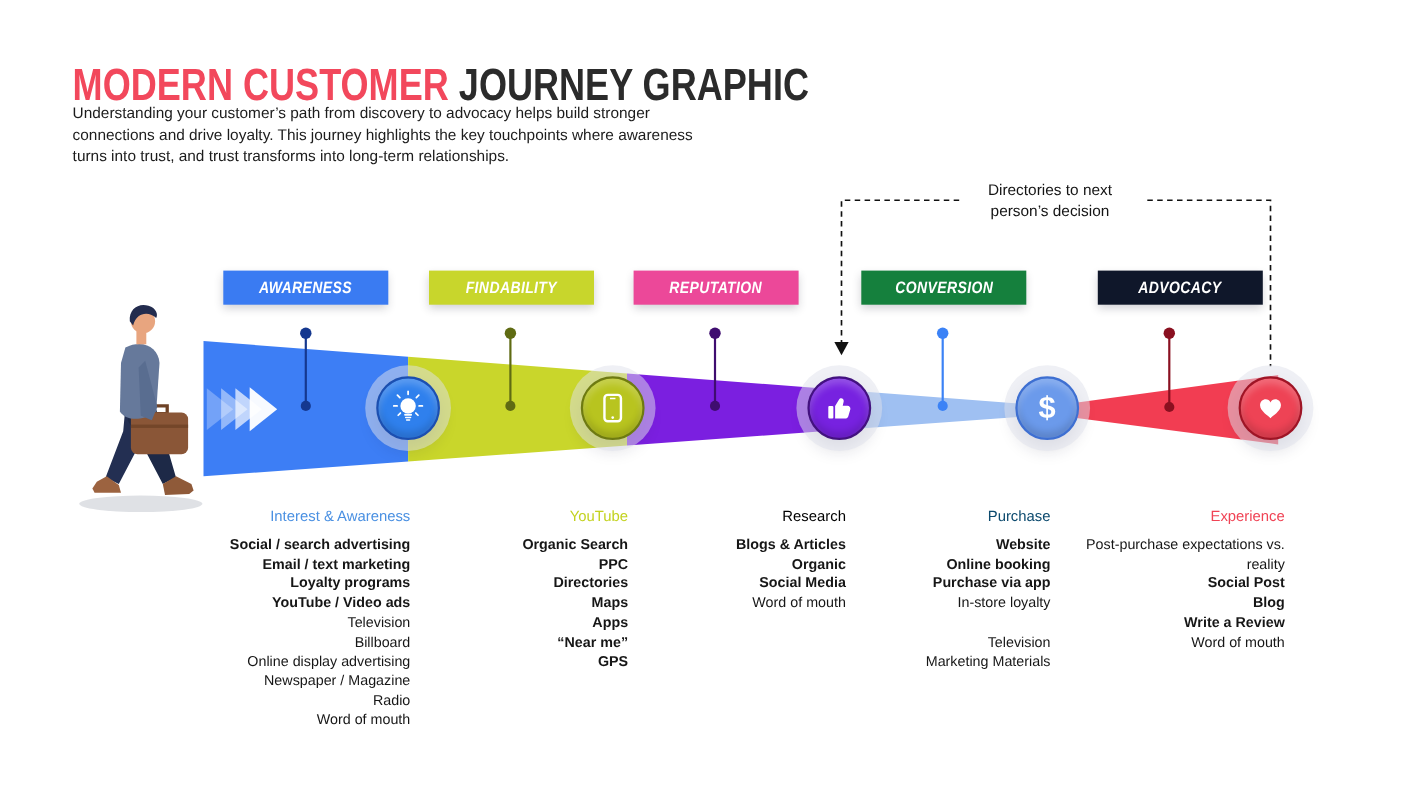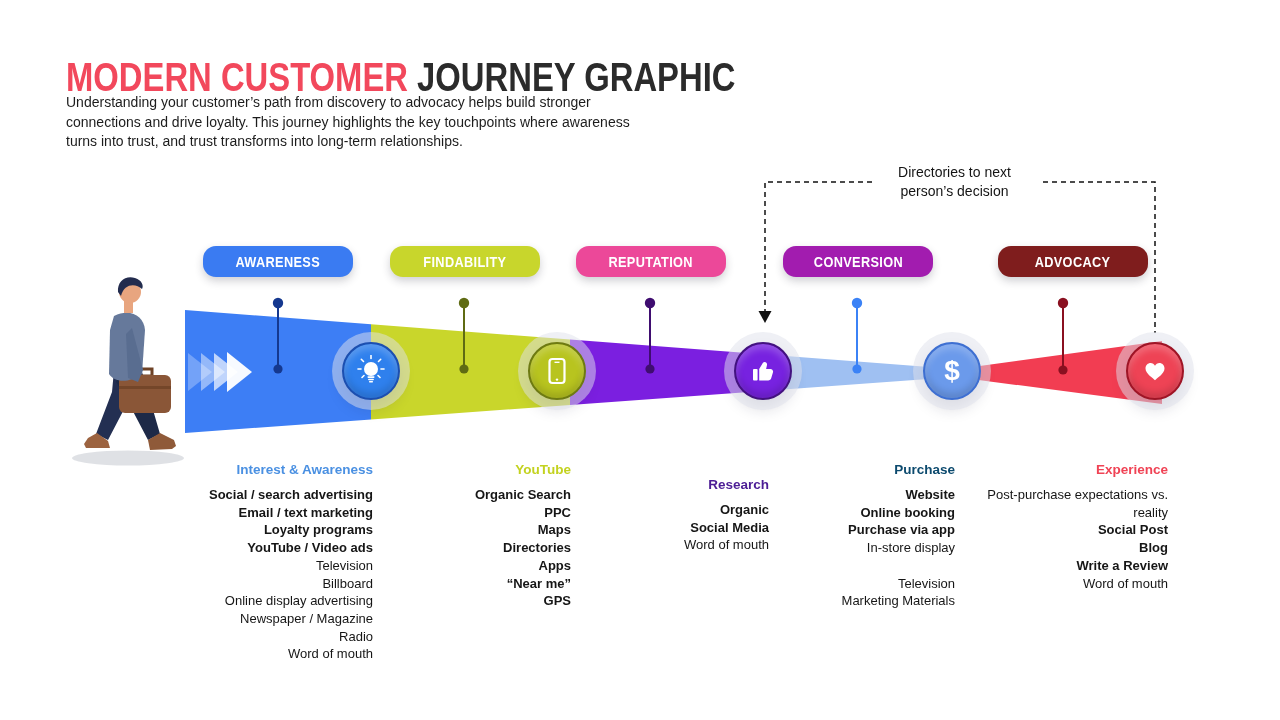--- a/index.html
+++ b/index.html
@@ -24,41 +24,42 @@
   .annotation{
     position:absolute;left:862px;top:163px;width:185px;text-align:center;
     font-size:14px;line-height:19px;color:#141414;
   }
 
   
   .gfx{position:absolute;left:0;top:0;}
 
   
   .pill{
-    position:absolute;top:246px;width:150px;height:31px;border-radius:13px;
+    position:absolute;top:246px;width:150px;height:31px;border-radius:0;
     display:flex;align-items:center;justify-content:center;
     box-shadow:0 4px 8px rgba(40,40,60,.22);
+    font-style:italic;
   }
   .pill span{
     color:#fff;font-weight:bold;font-size:15px;letter-spacing:.4px;white-space:nowrap;
     display:inline-block;transform:scaleX(.85);
   }
 
   
   .jcircle{
     position:absolute;top:342px;width:58px;height:58px;border-radius:50%;
     display:flex;align-items:center;justify-content:center;box-sizing:border-box;
   }
   .jcircle .glyph{color:#fff;font-weight:bold;font-size:28px;line-height:1;}
 
   
   .col{
     position:absolute;top:462px;width:212px;text-align:right;
   }
-  .col .col-header{font-size:13.5px;font-weight:bold;margin-bottom:9px;}
+  .col .col-header{font-size:13.5px;font-weight:normal;margin-bottom:9px;}
   .col .col-item{font-size:13px;line-height:17.7px;color:#161616;}
   .col .col-item.bold{font-weight:bold;}
   .col .col-item.spacer{height:17.7px;}
 </style>
 </head>
 <body>
 
 <div class="stage-area">
 
   <h1 class="title"><span style="color:#F2485C;">MODERN CUSTOMER </span><span style="color:#2B2B2B;">JOURNEY GRAPHIC</span></h1>
@@ -146,24 +147,24 @@
 
   <div class="pill" style="left: 203px; background: rgb(58, 123, 242);">
       <span>AWARENESS</span>
     </div>
   <div class="pill" style="left: 390px; background: rgb(200, 214, 44);">
       <span>FINDABILITY</span>
     </div>
   <div class="pill" style="left: 576px; background: #ec4899;">
       <span>REPUTATION</span>
     </div>
-  <div class="pill" style="left: 783px; background: #a21caf;">
+  <div class="pill" style="left: 783px; background: #15803d;">
       <span>CONVERSION</span>
     </div>
-  <div class="pill" style="left: 998px; background: #7f1d1d;">
+  <div class="pill" style="left: 998px; background: #0f172a;">
       <span>ADVOCACY</span>
     </div>
 
   <div class="jcircle" style="left: 342px; background: rgb(47, 128, 237); border: 2.5px solid rgb(28, 79, 176); box-shadow: rgba(223, 226, 235, 0.5) 0px 0px 0px 10px, rgba(30, 30, 60, 0.18) 0px 8px 16px, rgba(255, 255, 255, 0.22) 0px 5px 7px inset, rgba(0, 0, 0, 0.14) 0px -5px 7px inset;">
     <svg width="32" height="32" viewBox="0 0 32 32">
       <g transform="translate(16,15)" fill="#fff" stroke="#fff">
         <circle r="7" cy="-1" stroke="none"></circle>
         <rect x="-3.6" y="6.2" width="7.2" height="1.7" rx=".8" stroke="none"></rect>
         <rect x="-2.9" y="8.8" width="5.8" height="1.5" rx=".7" stroke="none"></rect>
         <rect x="-2" y="11.1" width="4" height="1.3" rx=".6" stroke="none"></rect>
@@ -218,42 +219,43 @@
         <div class="col-item">Newspaper / Magazine</div>
         <div class="col-item">Radio</div>
         <div class="col-item">Word of mouth</div>
       </div>
   </div>
   <div class="col" style="left:359px">
     <div class="col-header" style="color: rgb(195, 210, 31);">YouTube</div>
     <div class="col-items">
         <div class="col-item bold">Organic Search</div>
         <div class="col-item bold">PPC</div>
+        <div class="col-item bold">Directories</div>
         <div class="col-item bold">Maps</div>
-        <div class="col-item bold">Directories</div>
         <div class="col-item bold">Apps</div>
         <div class="col-item bold">“Near me”</div>
         <div class="col-item bold">GPS</div>
       </div>
   </div>
   <div class="col" style="left:557px">
-    <div class="col-header" style="color: #4c1d95; margin-top: 15px;">Research</div>
-    <div class="col-items">
+    <div class="col-header" style="color: #000000;">Research</div>
+    <div class="col-items">
+        <div class="col-item bold">Blogs &amp; Articles</div>
         <div class="col-item bold">Organic</div>
         <div class="col-item bold">Social Media</div>
         <div class="col-item">Word of mouth</div>
       </div>
   </div>
   <div class="col" style="left:743px">
     <div class="col-header" style="color: #0c4a6e;">Purchase</div>
     <div class="col-items">
         <div class="col-item bold">Website</div>
         <div class="col-item bold">Online booking</div>
         <div class="col-item bold">Purchase via app</div>
-        <div class="col-item">In-store display</div>
+        <div class="col-item">In-store loyalty</div>
         <div class="col-item spacer"></div>
         <div class="col-item">Television</div>
         <div class="col-item">Marketing Materials</div>
       </div>
   </div>
   <div class="col" style="left:956px">
     <div class="col-header" style="color: rgb(240, 67, 85);">Experience</div>
     <div class="col-items">
         <div class="col-item">Post-purchase expectations vs. reality</div>
         <div class="col-item bold">Social Post</div>

